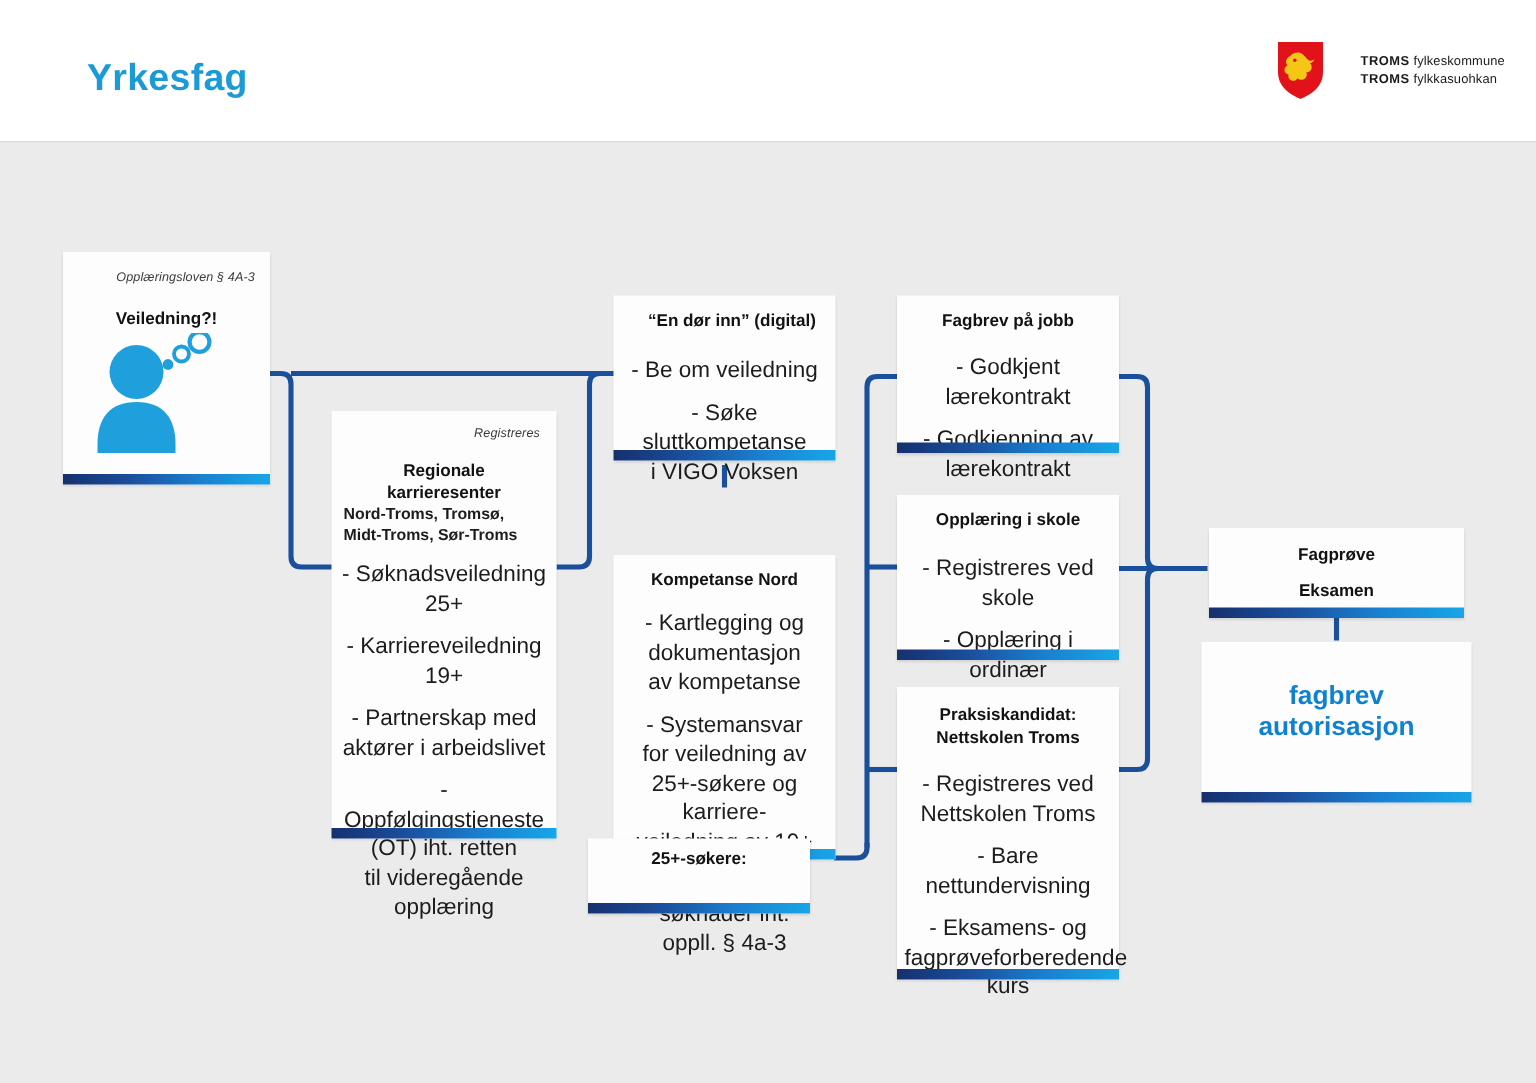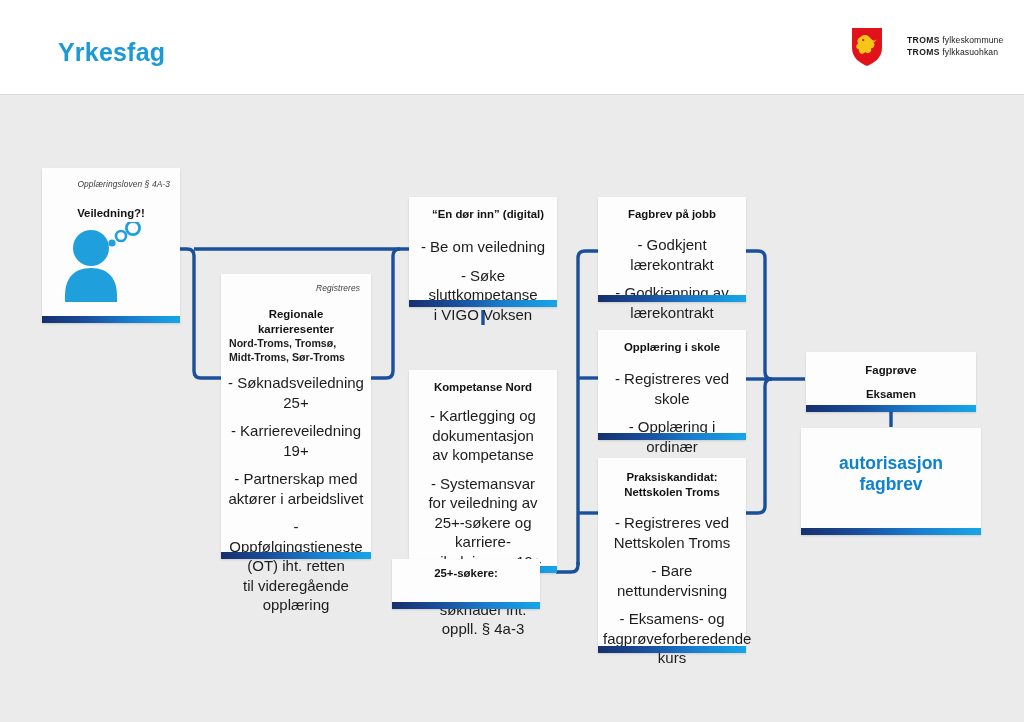--- a/index.html
+++ b/index.html
@@ -241,20 +241,20 @@
         <div class="c-title" style="margin-bottom:9px;">Fagprøve</div>
         <div class="c-title">Eksamen</div>
       </div>
     </div>
     <div class="bar"></div>
   </div>
 
   <div class="card" style="left:801px;top:428px;width:180px;height:107px;">
     <div class="inner">
       <div style="position:absolute;left:6px;right:6px;top:25px;">
+        <div class="final-line2">fagbrev</div>
         <div class="final-line2">autorisasjon</div>
-        <div class="final-line2">fagbrev</div>
       </div>
     </div>
     <div class="bar"></div>
   </div>
 
 </div>
 
 </body></html>

